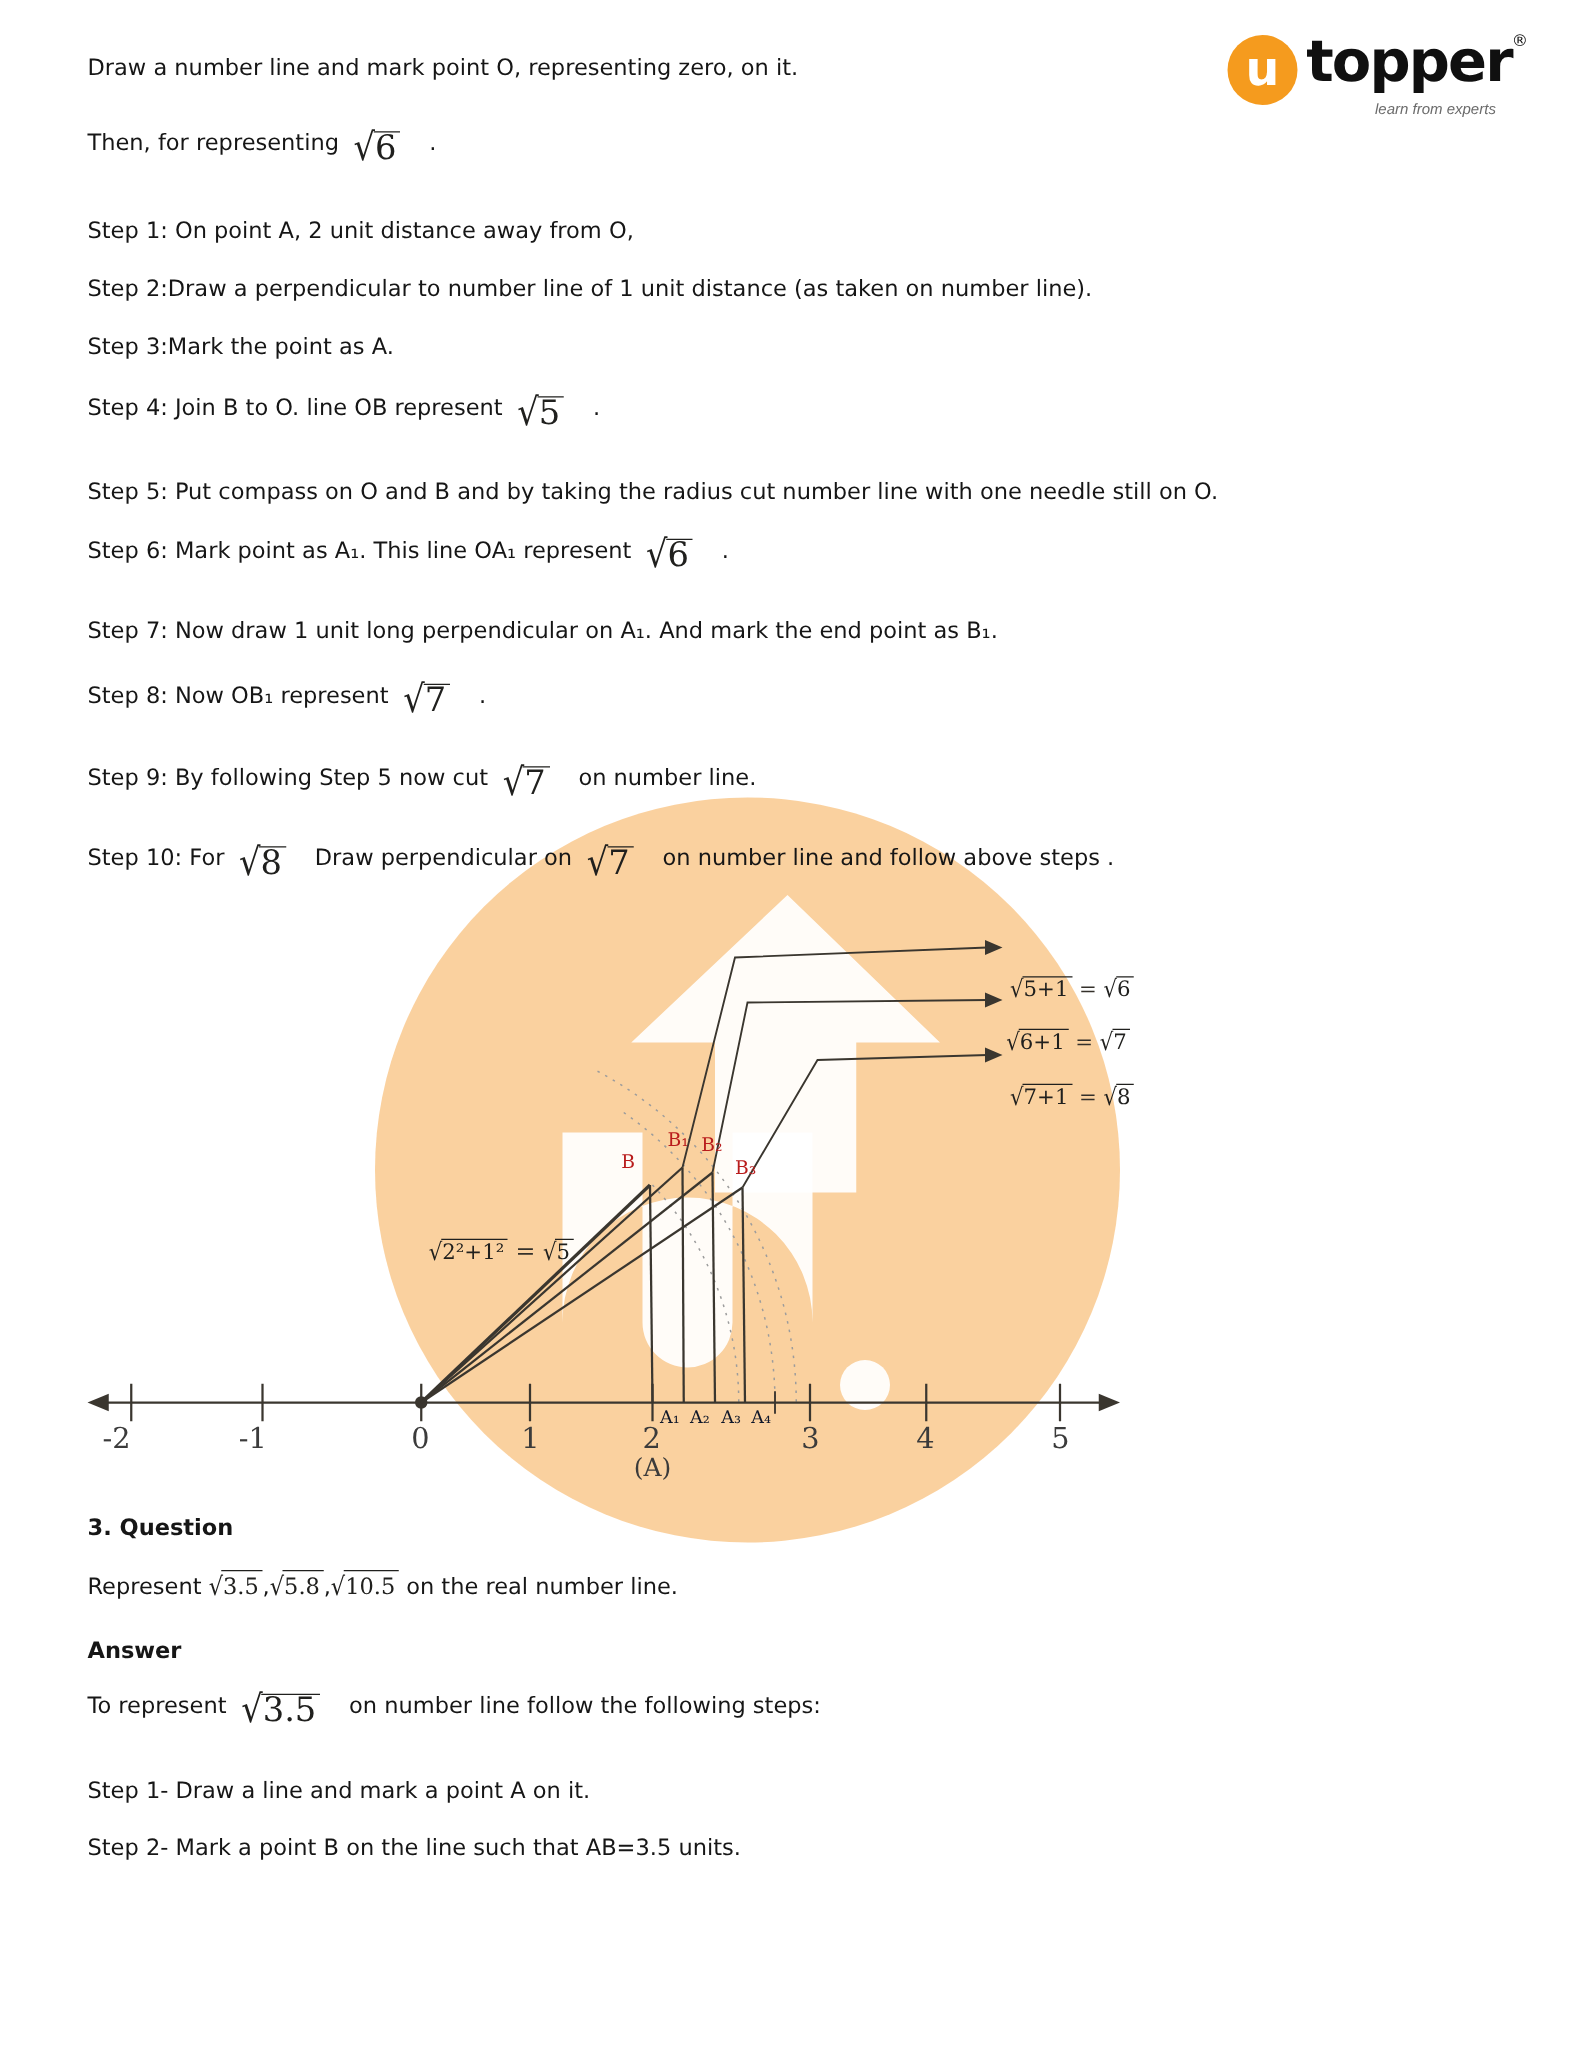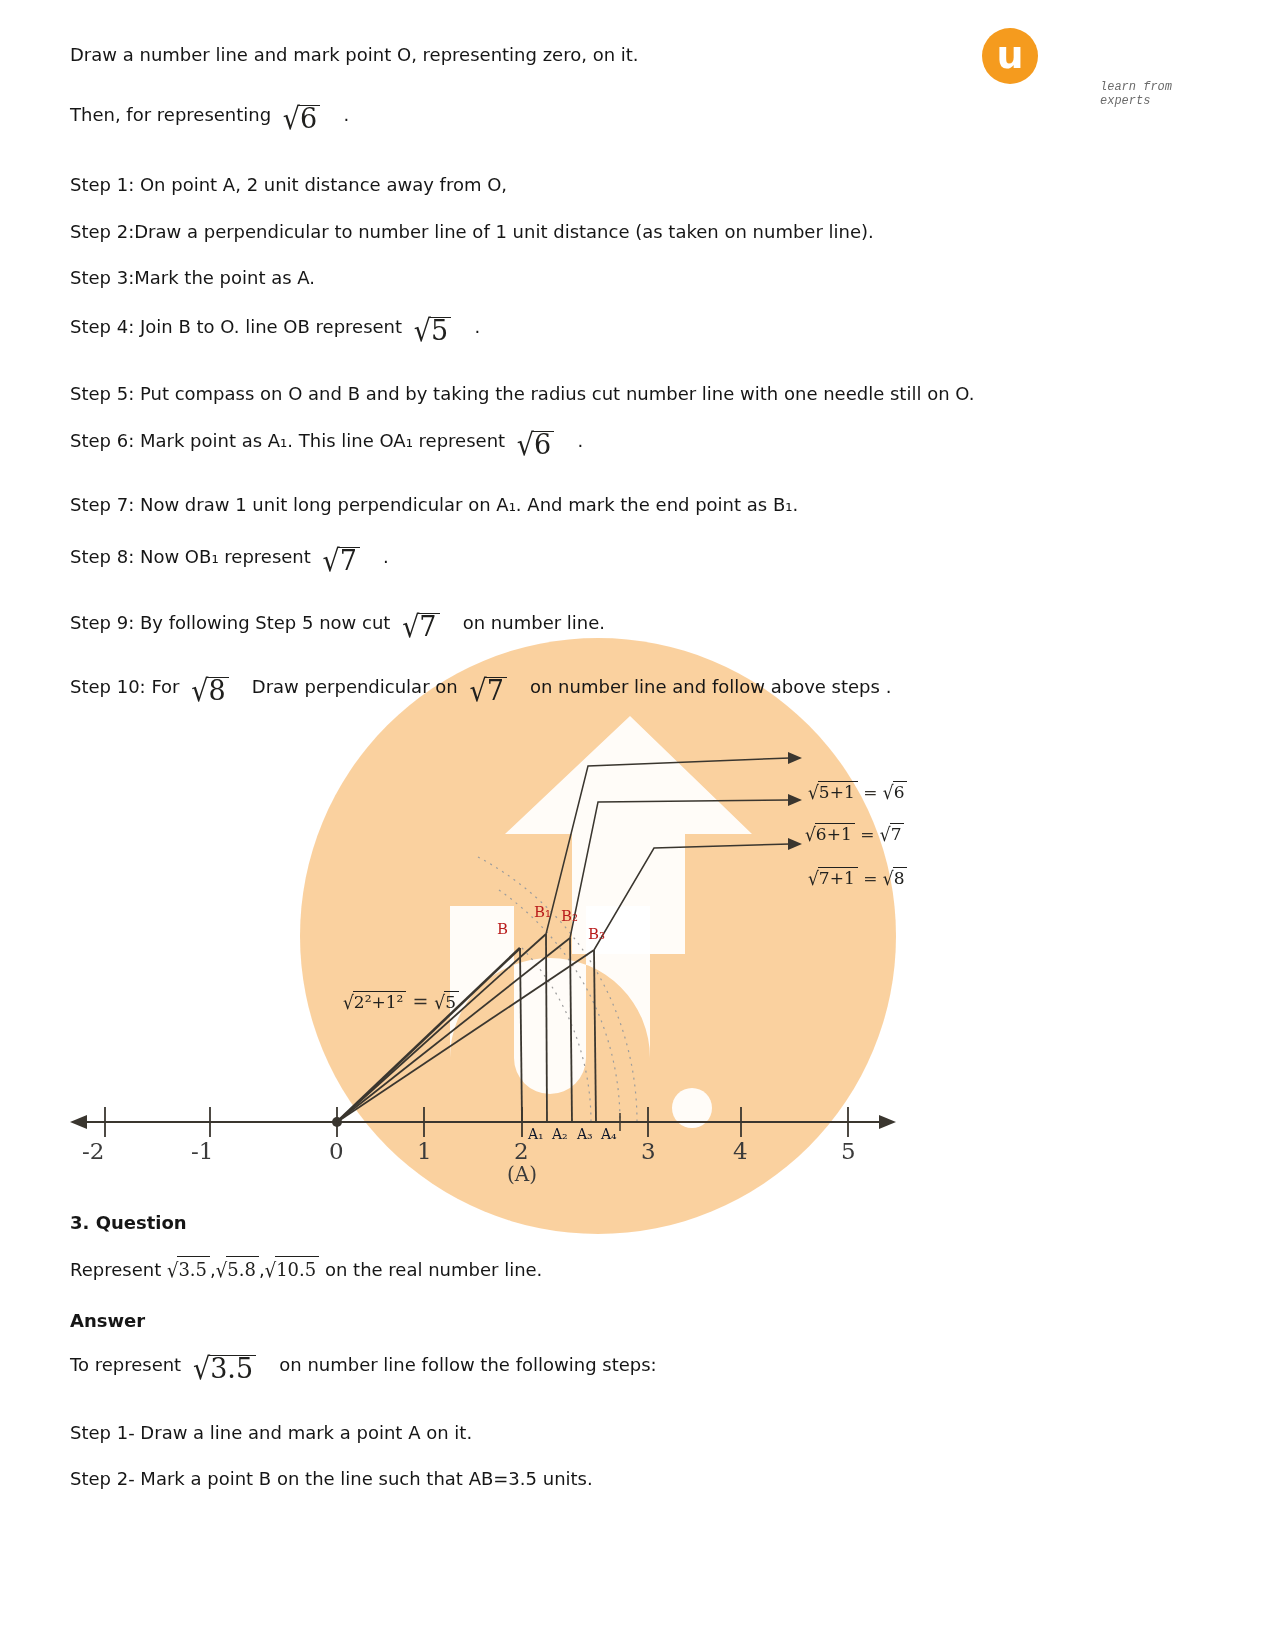--- a/index.html
+++ b/index.html
@@ -19,21 +19,21 @@
   .sqrt .vinc { display:inline-block; border-top:1.6px solid currentColor; padding:0 3px 0 1px; }
   .sqrt.big { font-size:27px; margin:0 6px; vertical-align:-7px; }
   
   .logo { position:absolute; top:24px; left:982px; width:240px; height:78px; z-index:4; }
   .logo-badge {
     position:absolute; left:0; top:4px; width:56px; height:56px; border-radius:50%;
     background:#f59b1e; color:#fff; font-weight:bold; font-size:38px; text-align:center; line-height:54px;
   }
   .logo-text { position:absolute; left:63px; top:-2px; font-size:46px; font-weight:bold; color:#101010; letter-spacing:-1.5px; }
   .reg { font-size:13px; vertical-align:28px; font-weight:normal; }
-  .logo-tagline { position:absolute; left:118px; top:56px; font-size:12px; font-style:italic; color:#6b6b6b; font-family:Liberation Mono, monospace; }
+  .logo-tagline { position:absolute; left:118px; top:56px; font-size:12px; font-style:italic; color:#6b6b6b; font-family:Liberation Sans, sans-serif; }
   
   .watermark {
     position:absolute; left:300px; top:638px; width:596px; height:596px; border-radius:50%;
     background:rgba(246,166,70,0.52); z-index:1; pointer-events:none;
   }
   
   .diagram { position:absolute; left:60px; top:718px; width:880px; height:482px; z-index:2; }
   .diagram svg { position:absolute; left:0; top:0; }
   .ln { fill:none; stroke:#3a362f; stroke-width:1.8; }
   .hyp { stroke-width:2.6; }
@@ -46,20 +46,21 @@
   .a-caption { position:absolute; font-family:"DejaVu Serif",serif; font-size:20px; color:#3b3b3b; z-index:3; }
   .eq { position:absolute; font-family:"DejaVu Serif",serif; font-size:17px; color:#34302a; white-space:pre; z-index:3;margin-top:36px; }
   .eq .sqrt { font-size:17px; }
   .eq0 { font-size:19px; }
 </style>
 </head>
 <body>
 
 <header class="logo">
   <span class="logo-badge"><span>u</span></span>
+  <span class="logo-text"><span>topper</span><sup class="reg">®</sup></span>
   <span class="logo-tagline">learn from experts</span>
 </header>
 
 <div class="watermark">
   <svg width="596" height="596" viewBox="0 0 596 596">
     <polygon points="330,78 452,196 385,196 385,316 272,316 272,196 205,196" fill="#ffffff" opacity="0.93"></polygon>
     <path d="M150,268 L150,420 A100,100 0 0 1 350,420 L350,268 L286,268 L286,420 A36,36 0 0 1 214,420 L214,268 Z" fill="#ffffff" opacity="0.93"></path>
     <circle cx="392" cy="470" r="20" fill="#ffffff" opacity="0.93"></circle>
   </svg>
 </div>

